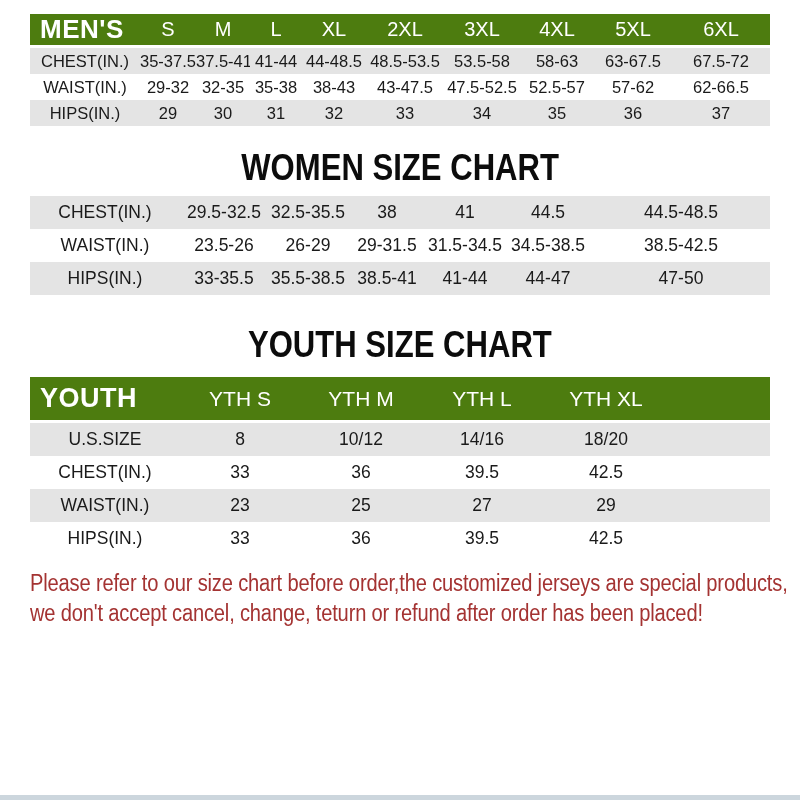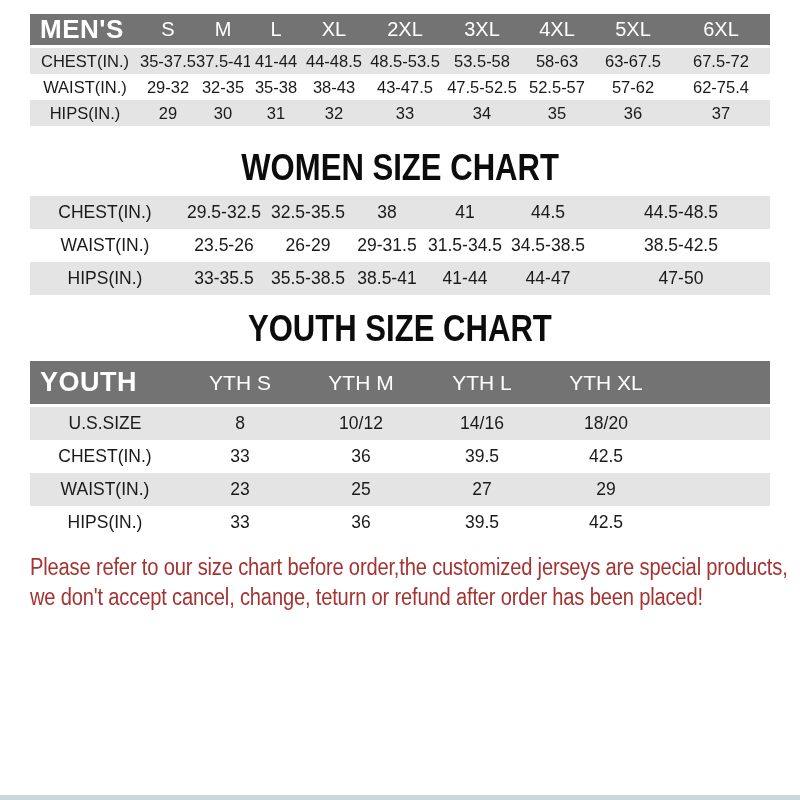--- a/index.html
+++ b/index.html
@@ -10,27 +10,27 @@
   .banner{height:71px;background:linear-gradient(180deg,#ef8d20 0%,#e8811a 55%,#dd7712 100%);
     display:flex;align-items:center;justify-content:center;border-bottom:2px solid #e3e3e3;}
   .banner-title{font-size:63px;font-weight:700;color:#141414;transform:scaleX(.85);
     letter-spacing:1px;line-height:1;white-space:nowrap;}
 
   
   .sec-h{margin:0;text-align:center;font-weight:700;color:#0c0c0c;}
   .sec-h span{display:inline-block;transform:scaleX(.84);font-size:37px;line-height:36px;white-space:nowrap;}
   .h-man{margin-top:15px;}
   .h-women{margin-top:24px;}
-  .h-youth{margin-top:16px;}
+  .h-youth{margin-top:32px;}
 
   
   .size-table{border-collapse:collapse;table-layout:fixed;width:740px;margin-left:30px;}
   .size-table th,.size-table td{padding:0;text-align:center;vertical-align:middle;
     white-space:nowrap;overflow:hidden;color:#1a1a1a;}
-  .head th{background:#737373;color:#ffffff;font-weight:400;border-bottom:3px solid #fff;}
+  .head th{background:#4d7c0f;color:#ffffff;font-weight:400;border-bottom:3px solid #fff;}
   .t-men{margin-top:14px;}
   .t-women{margin-top:10px;}
   .t-youth{margin-top:14px;}
   .t-men .head th{height:31px;font-size:20px;}
   .t-women .head th,.t-youth .head th{height:43px;font-size:21px;}
   th.corner{text-align:left;padding-left:10px;font-weight:700;letter-spacing:.5px;}
   .t-men th.corner{font-size:26px;}
   .t-women th.corner,.t-youth th.corner{font-size:27px;}
   .t-men td{height:26px;font-size:16.5px;}
   .t-women td,.t-youth td{height:33px;font-size:17.5px;}
@@ -91,21 +91,21 @@
       <tr>
         <td>WAIST(IN.)</td>
         <td>29-32</td>
         <td>32-35</td>
         <td>35-38</td>
         <td>38-43</td>
         <td>43-47.5</td>
         <td>47.5-52.5</td>
         <td>52.5-57</td>
         <td>57-62</td>
-        <td>62-75.4</td>
+        <td>62-66.5</td>
       </tr>
       <tr class="g">
         <td>HIPS(IN.)</td>
         <td>29</td>
         <td>30</td>
         <td>31</td>
         <td>32</td>
         <td>33</td>
         <td>34</td>
         <td>35</td>

